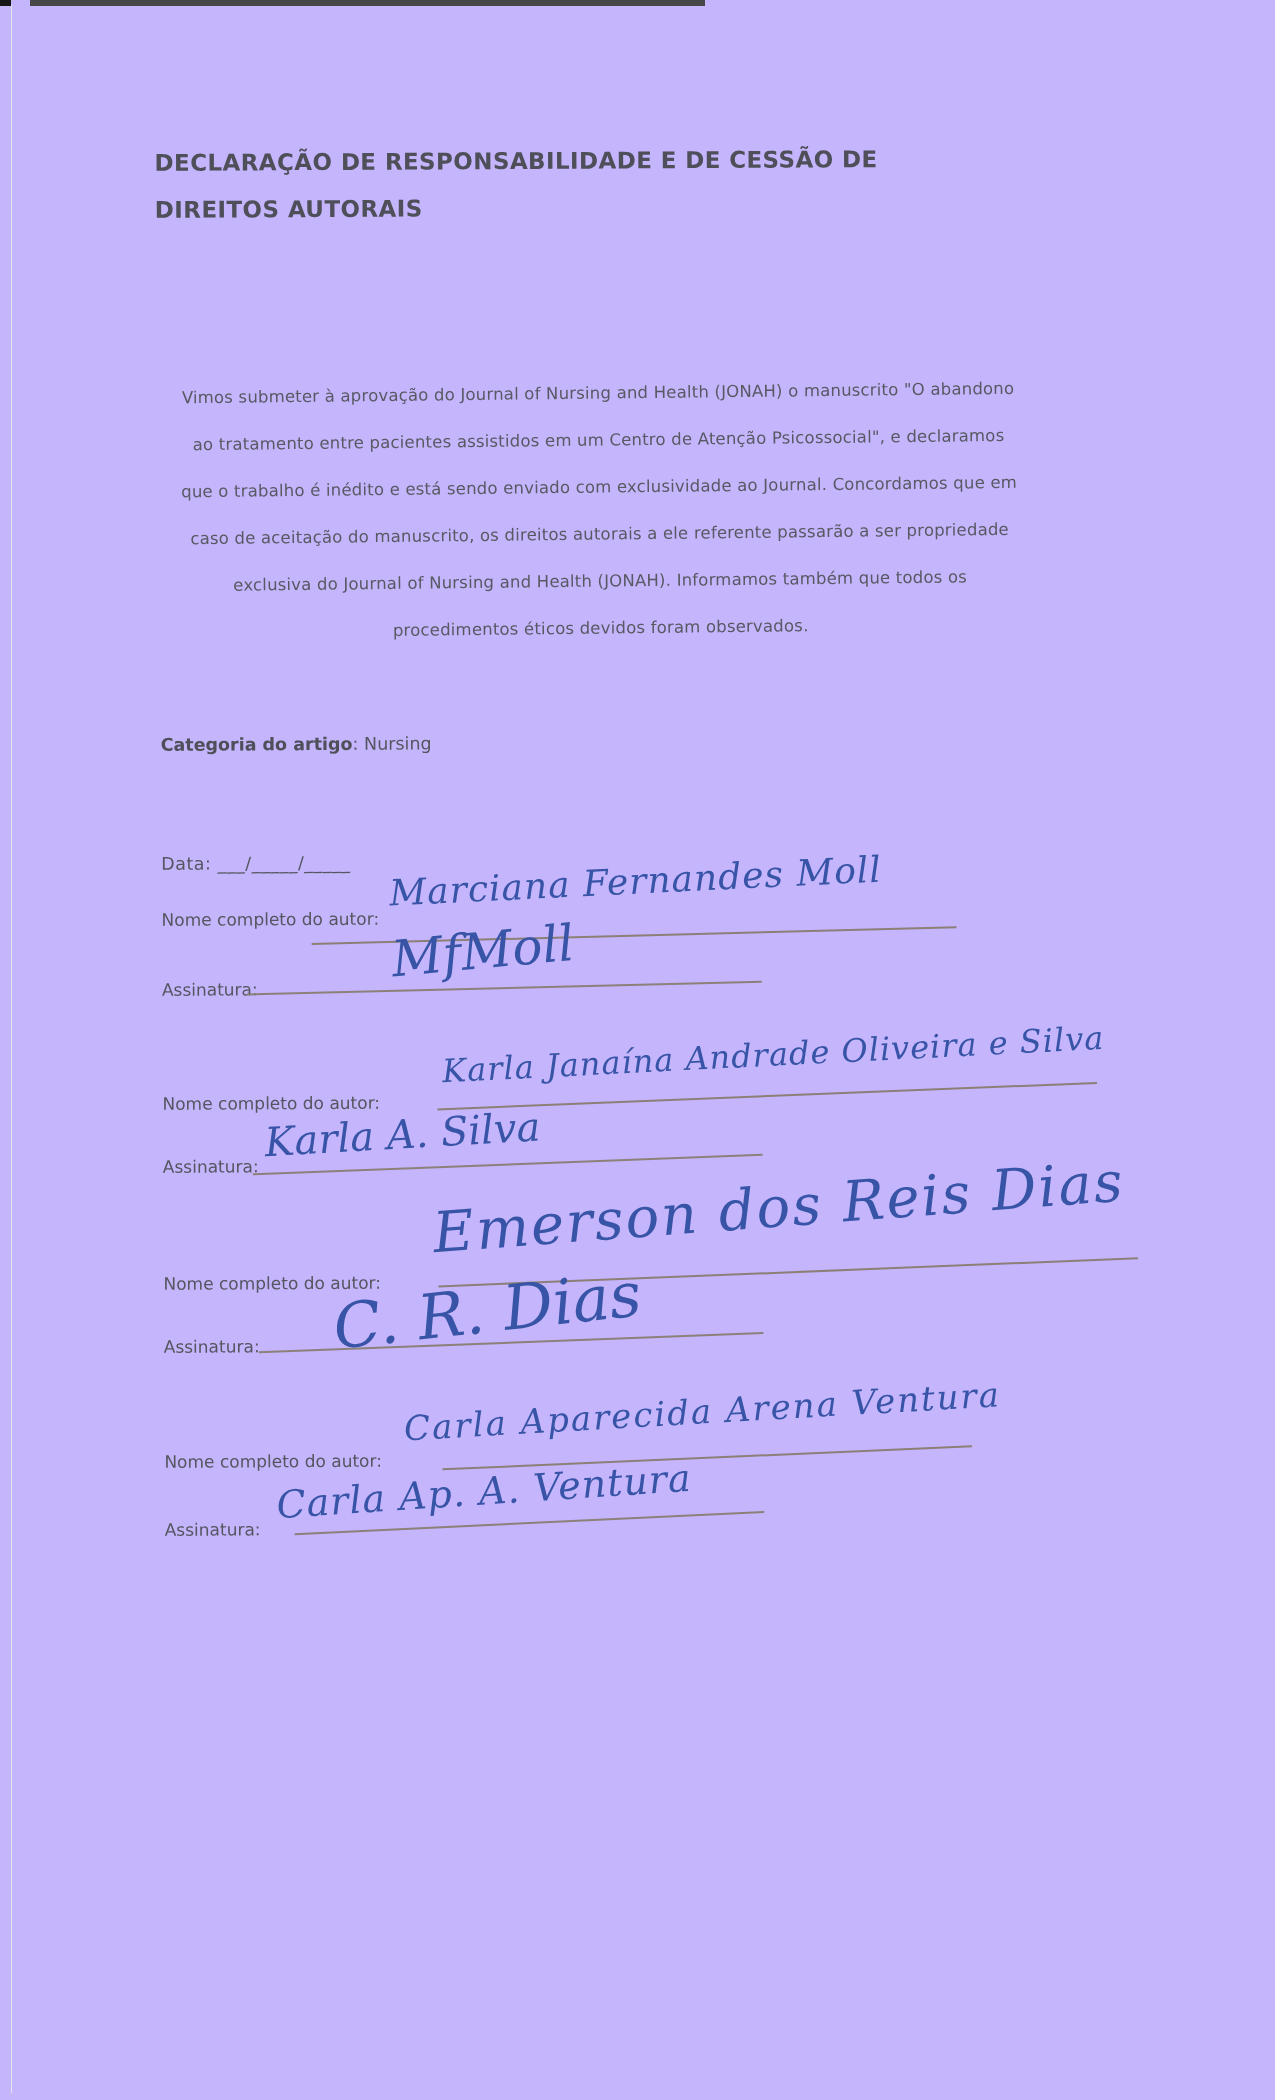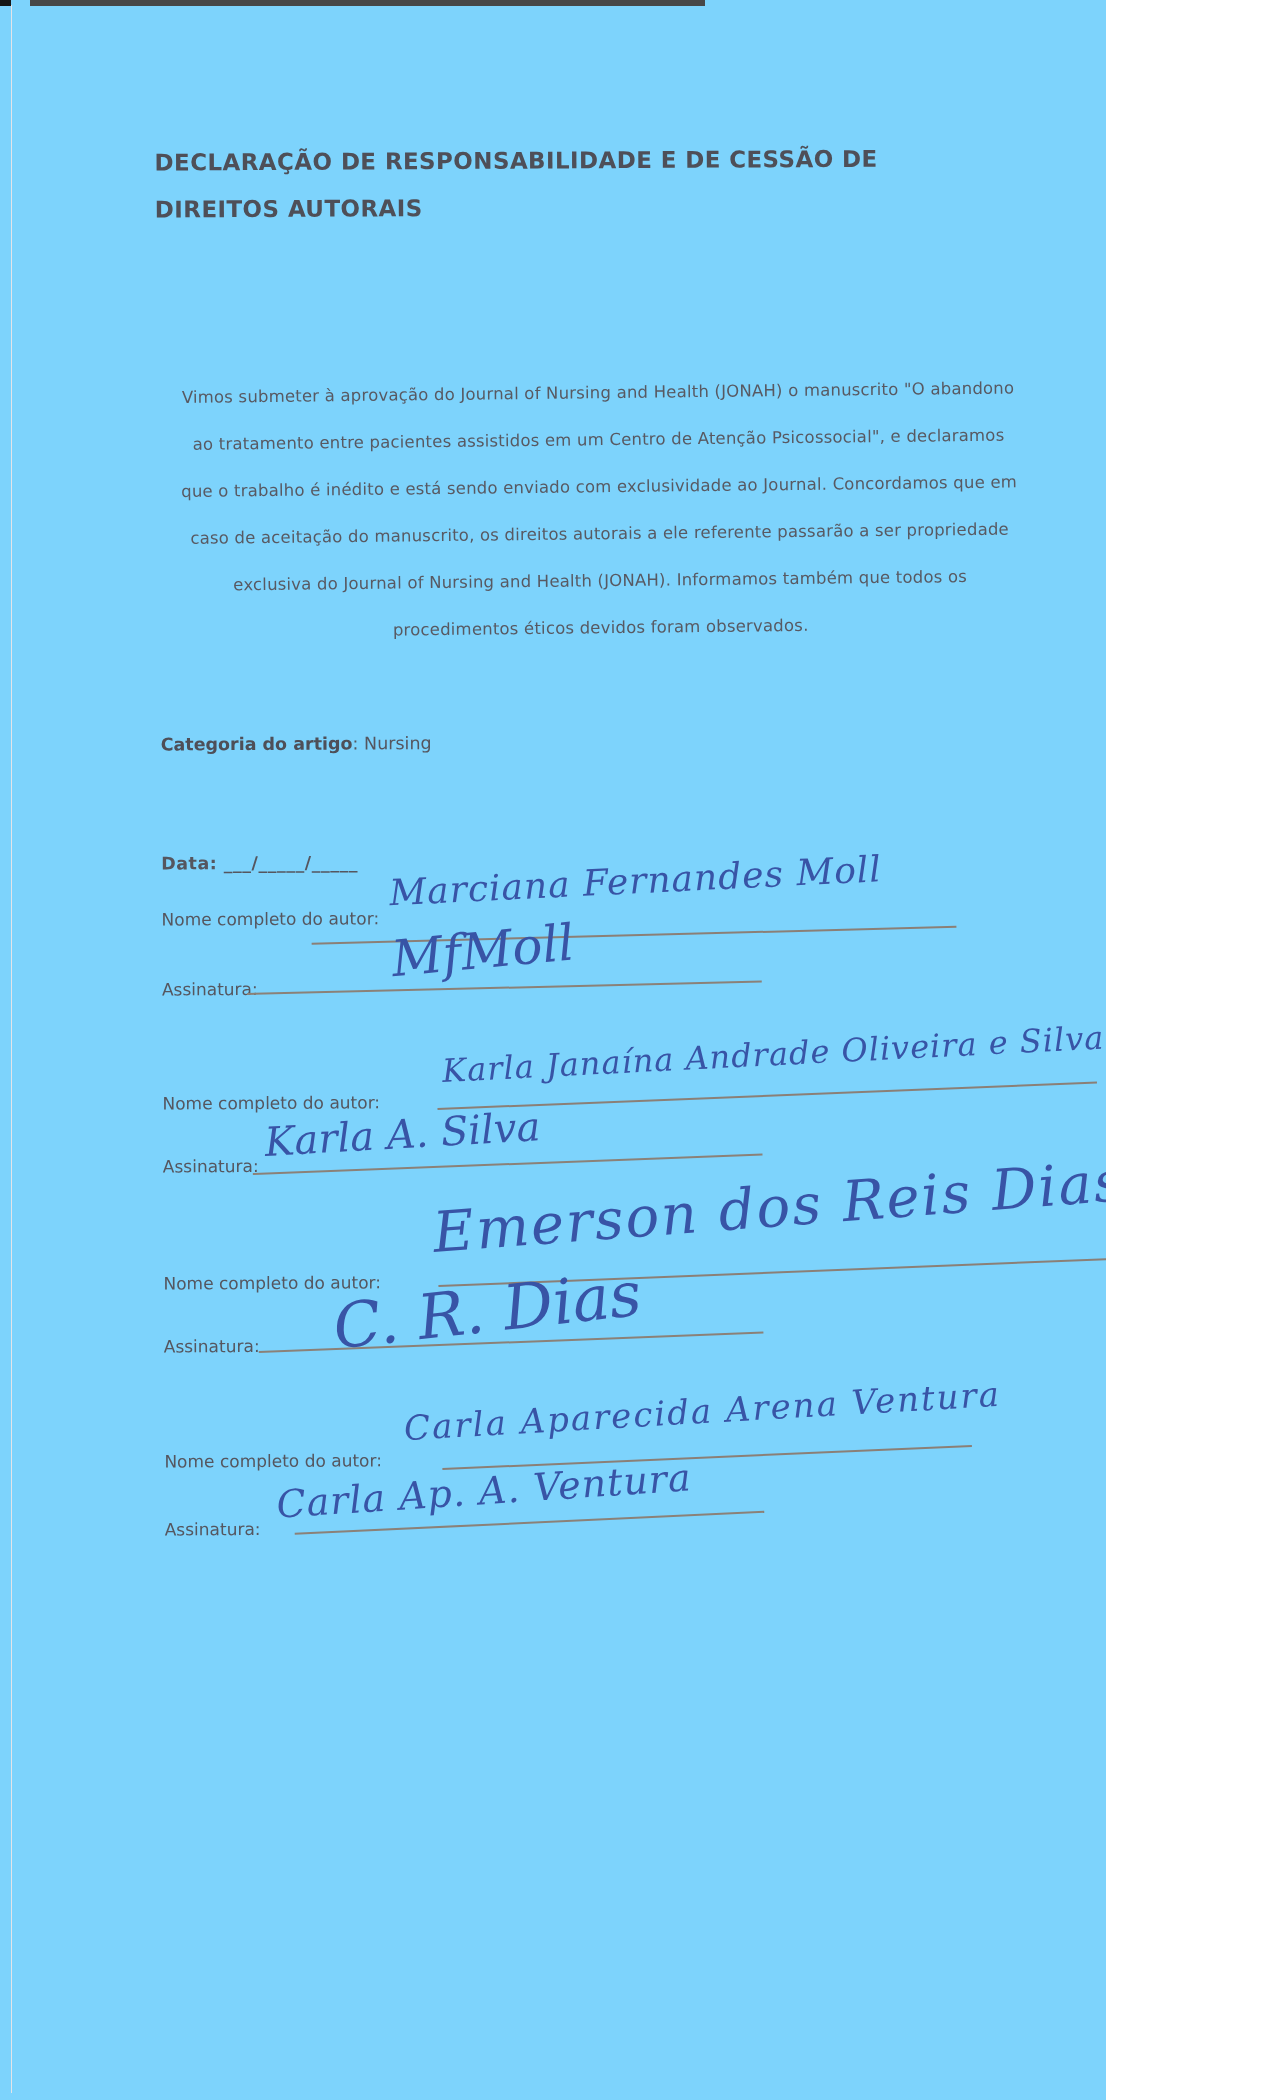--- a/index.html
+++ b/index.html
@@ -1,19 +1,19 @@
 <!DOCTYPE html>
 <html><head>
 <meta charset="utf-8">
 <style>
   html,body{margin:0;padding:0;background:#ffffff;}
   .page{
     position:relative;
-    width:1106px;height:2100px;
-    background:#7dd3fc;
+    width:1275px;height:2100px;
+    background:#c4b5fd;
     overflow:hidden;
     font-family:"DejaVu Sans","Liberation Sans",sans-serif;
   }
   .tilt{position:absolute;left:0;top:0;width:100%;height:100%;transform:rotate(-0.3deg);transform-origin:40% 30%;}
 
   
   .scan-top-bar{position:absolute;left:30px;top:0;width:675px;height:6px;background:#474747;}
   .scan-corner{position:absolute;left:0;top:0;width:11px;height:6px;background:#161616;}
   .scan-left-line{position:absolute;left:11px;top:5px;width:1px;height:2088px;background:#e3e4e8;}
 
@@ -24,21 +24,21 @@
     letter-spacing:0.4px;line-height:47px;width:900px;
   }
   .paragraph{
     position:absolute;left:120px;top:370px;width:960px;
     font-size:16.5px;color:#585962;line-height:47px;
     text-align:center;letter-spacing:0.2px;
     transform:rotate(-0.35deg);
   }
   .category{position:absolute;left:160px;top:733px;font-size:17.5px;color:#55565f;}
   .category b{color:#4e4f58;}
-  .date-row{position:absolute;left:160px;top:852px;font-size:17.5px;color:#55565f;letter-spacing:0.5px;font-weight:bold;}
+  .date-row{position:absolute;left:160px;top:852px;font-size:17.5px;color:#55565f;letter-spacing:0.5px;}
 
   .field-label{position:absolute;font-size:17px;color:#55565f;white-space:nowrap;}
 
   
   .hline{position:absolute;height:0;border-top:2px solid #8b7f76;transform-origin:left center;}
 
   
   .hand{
     position:absolute;
     font-family:"DejaVu Serif","Liberation Serif",serif;

